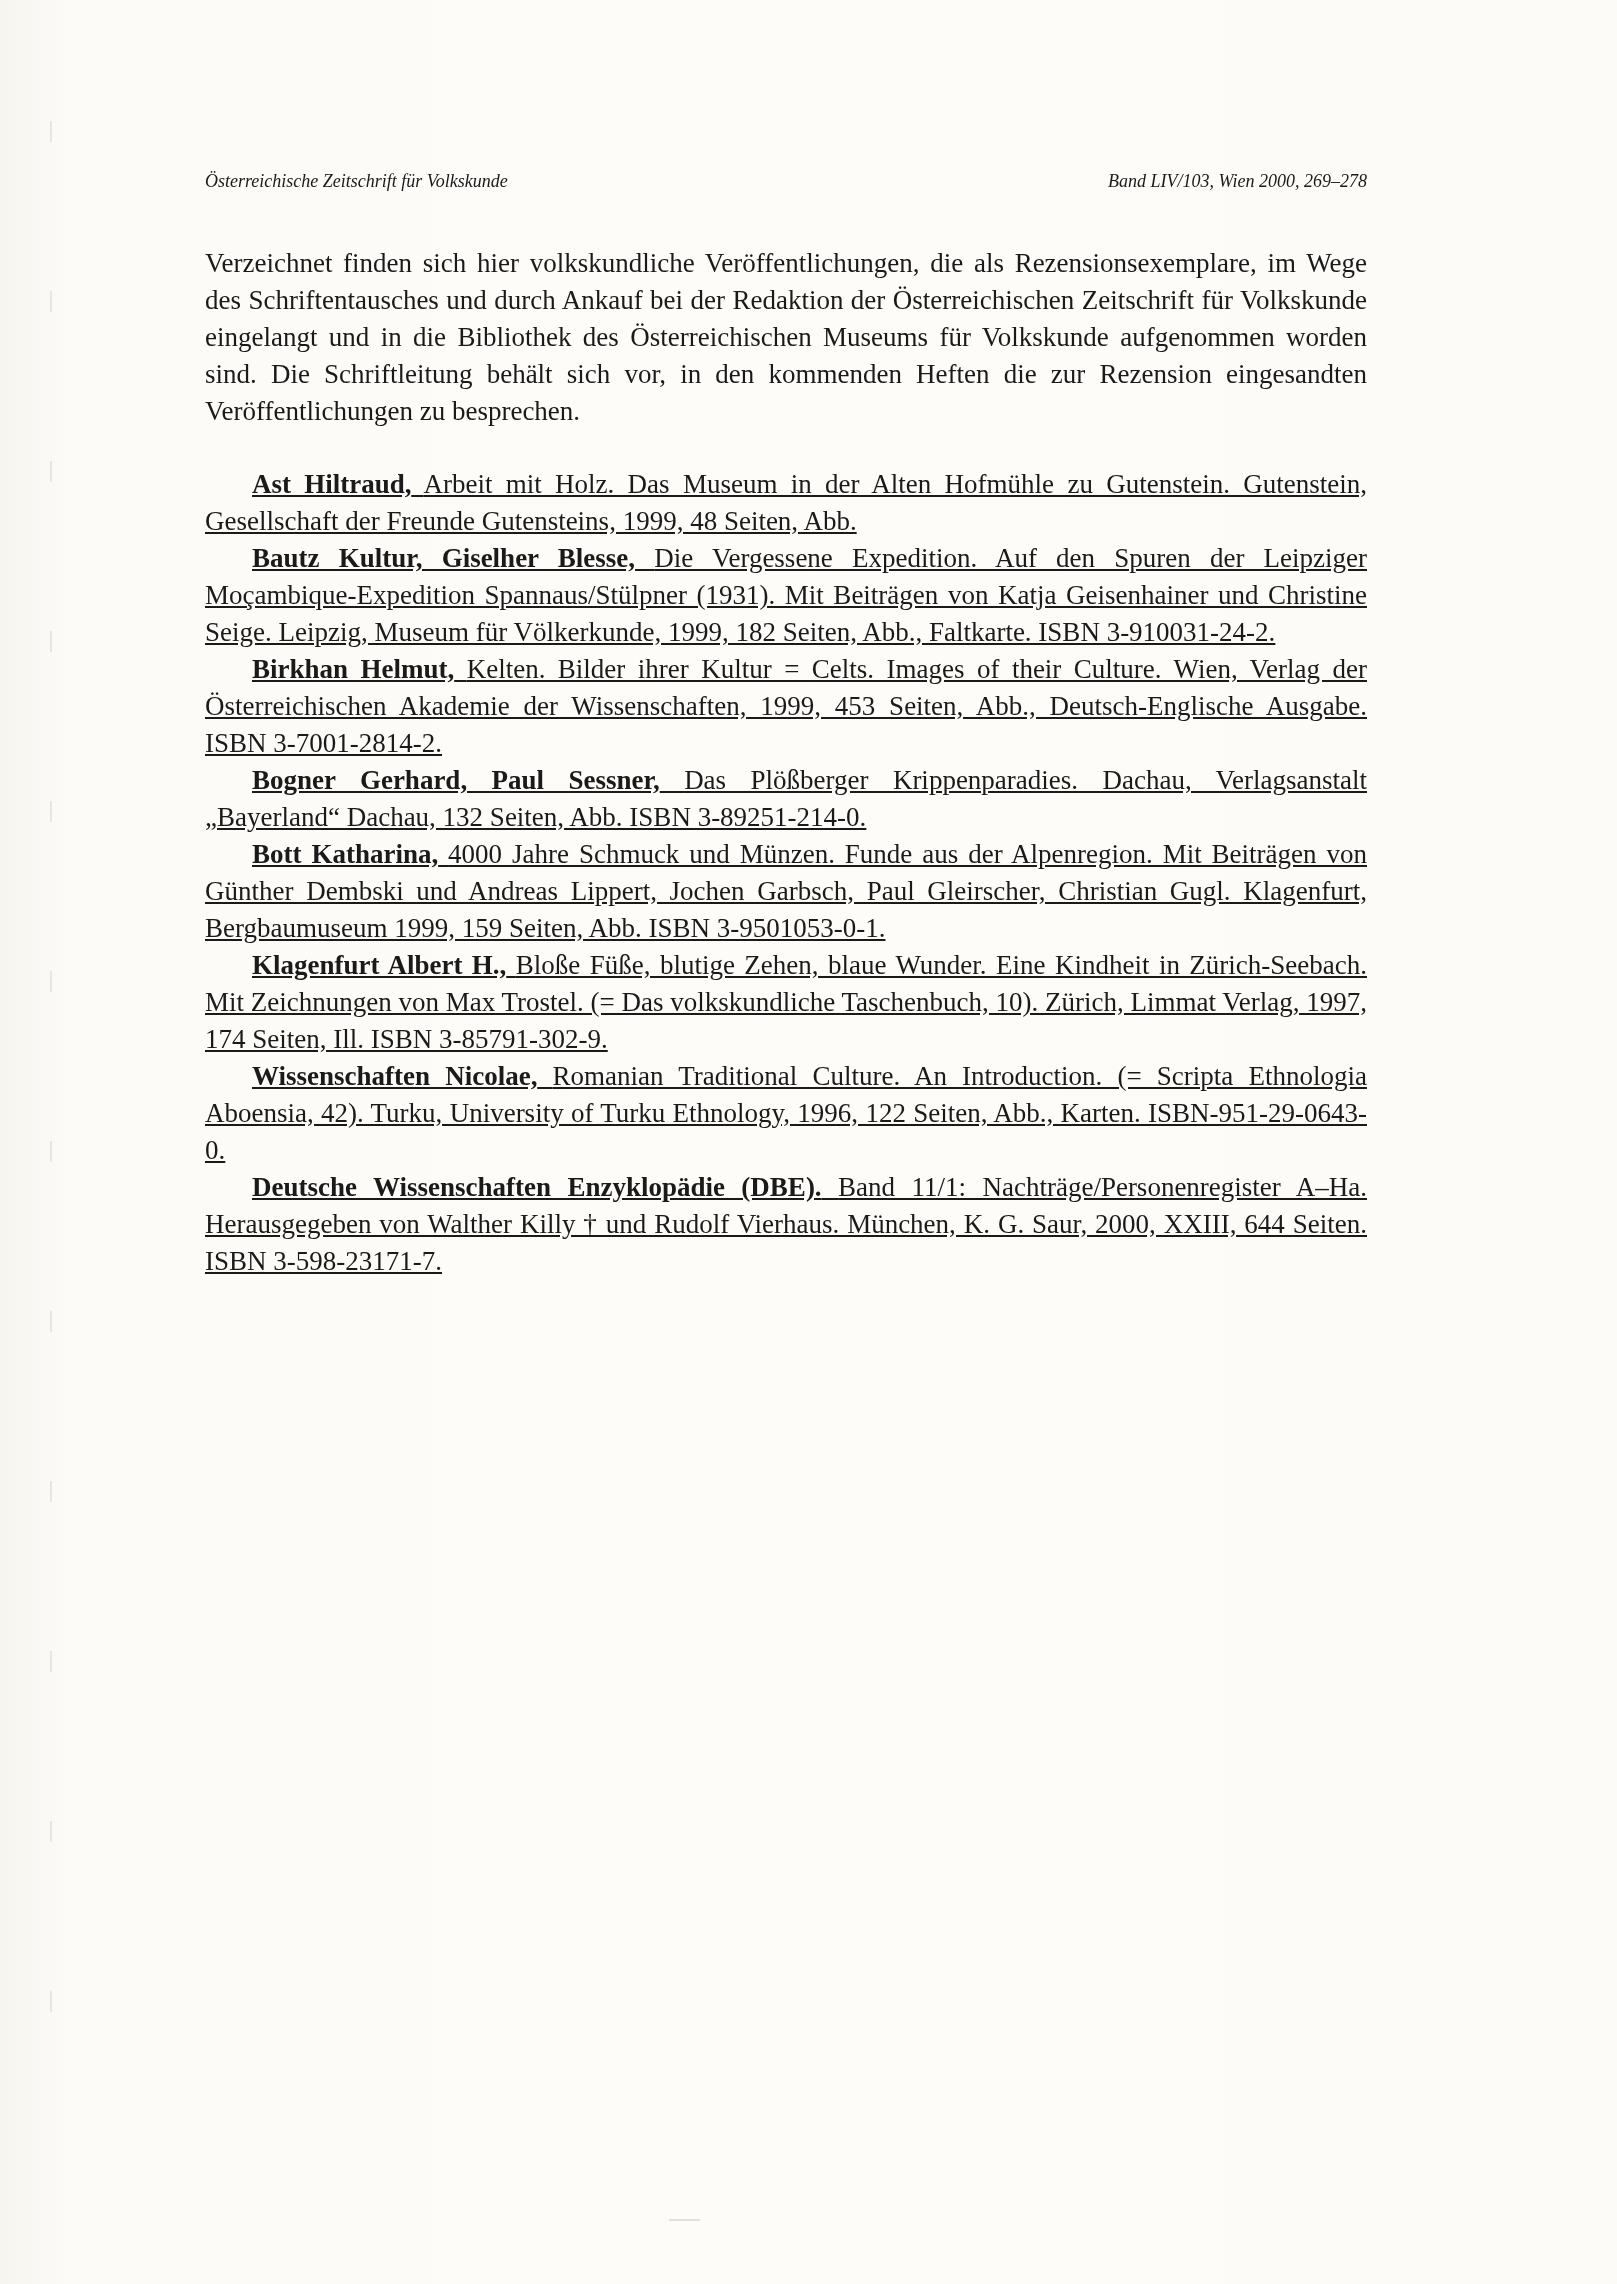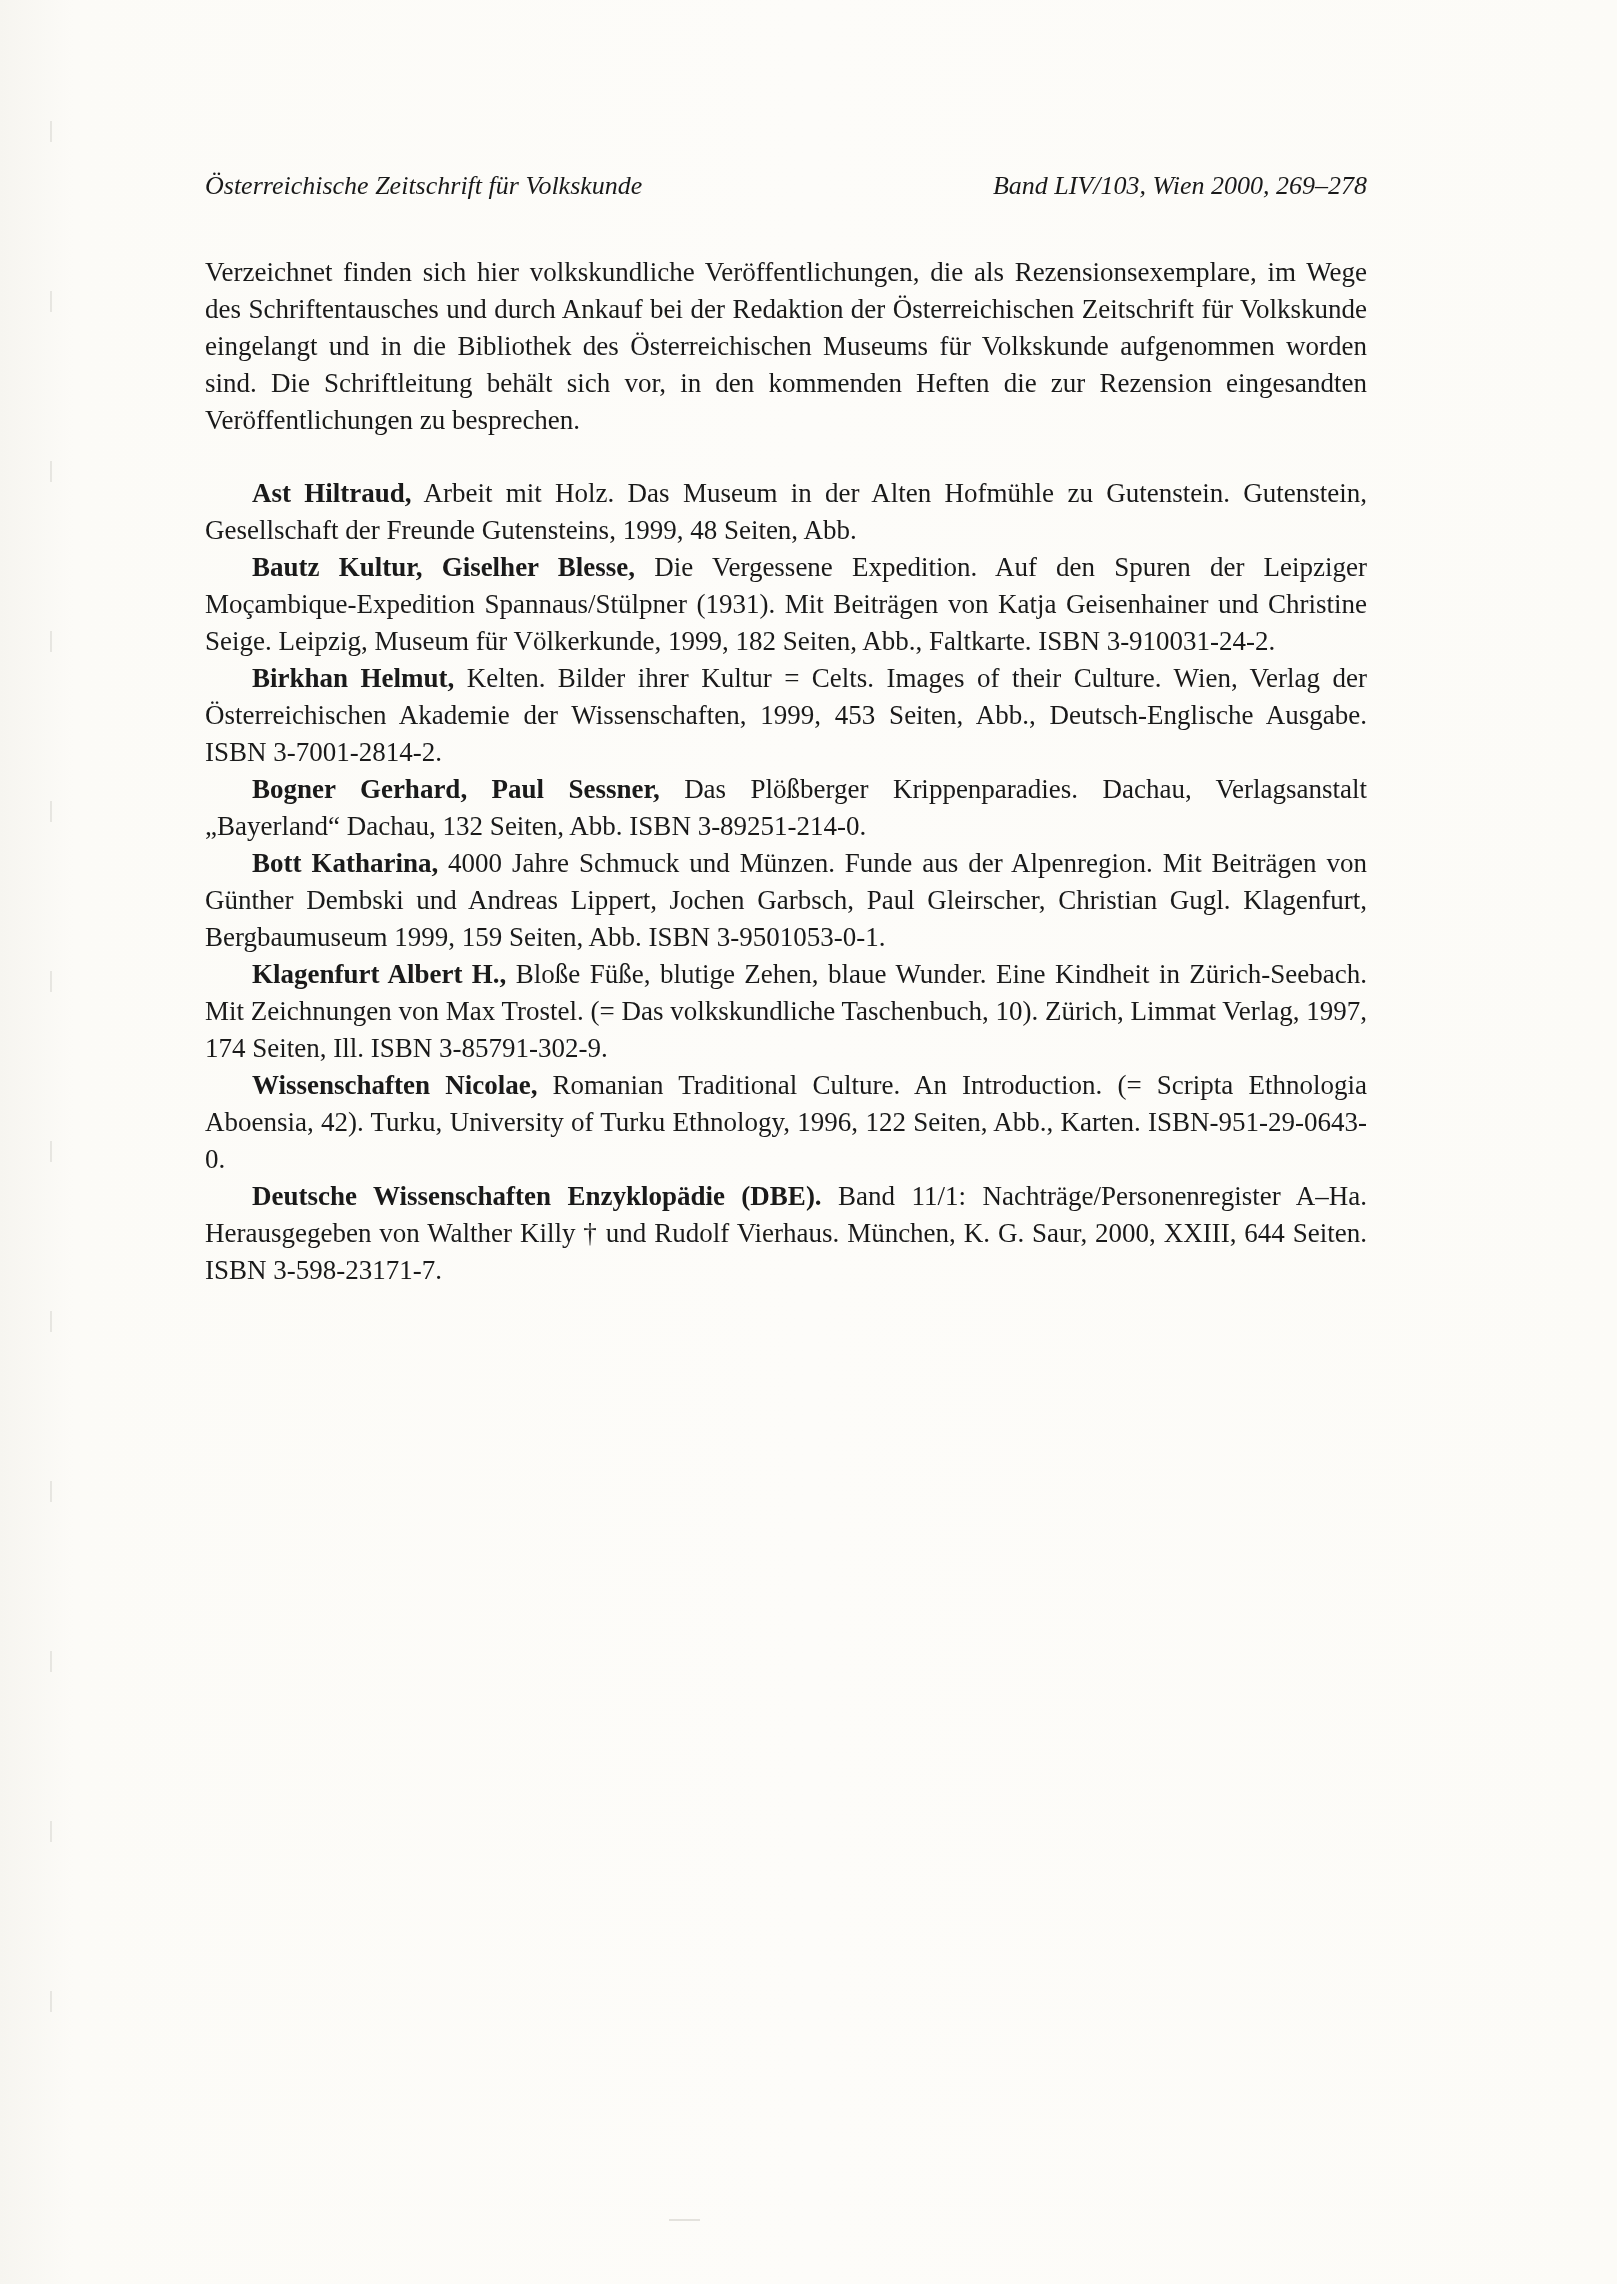--- a/index.html
+++ b/index.html
@@ -47,21 +47,21 @@
     position: absolute;
     left: 205px;
     top: 171px;
     width: 1162px;
   }
   .header-row {
     display: flex;
     justify-content: space-between;
     align-items: baseline;
     font-style: italic;
-    font-size: 26px;
+    font-size: 18px;
     white-space: nowrap;
   }
   .title {
     font-size: 33px;
     font-weight: 700;
     text-align: center;
     margin: 60px 0 0 0;
     letter-spacing: 0.3px;
   }
   .intro {
@@ -72,20 +72,21 @@
   }
   .entries {
     margin-top: 36px;
   }
   .entry {
     margin: 0;
     font-size: 27px;
     line-height: 37px;
     text-align: justify;
     text-indent: 47px;
+    text-decoration: underline;
   }
   .entry .author {
     font-weight: 700;
   }
 </style>
 </head>
 <body>
 
 <div class="page">
   <div class="scan-marks"></div>

